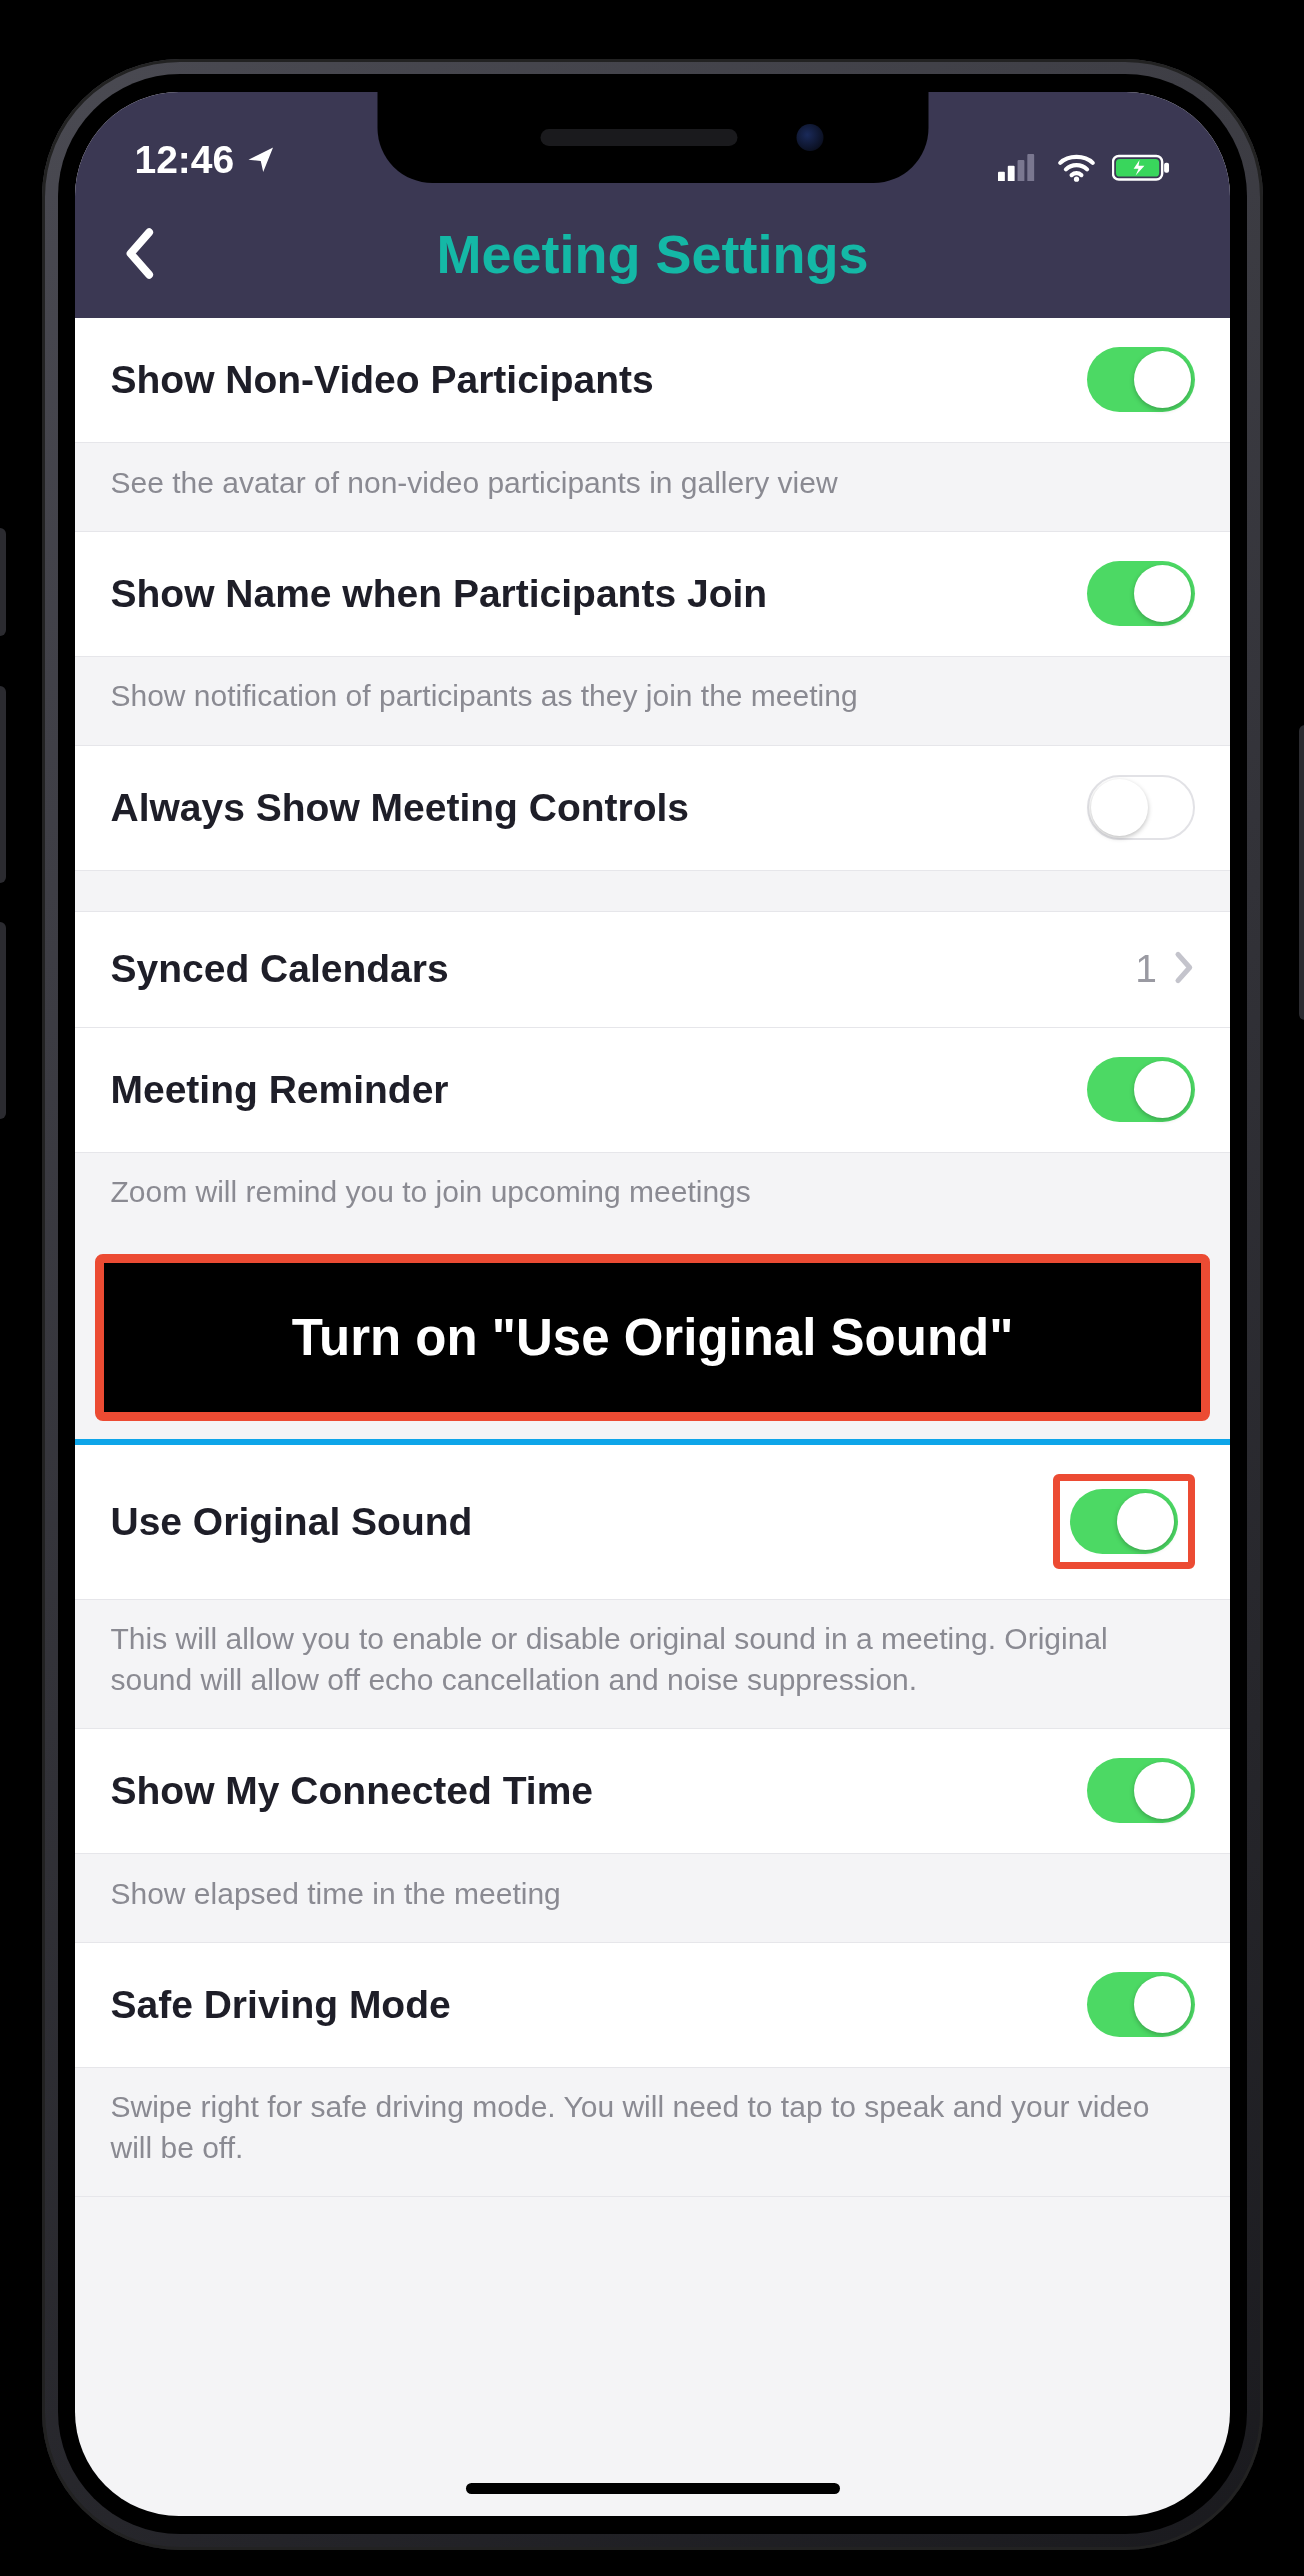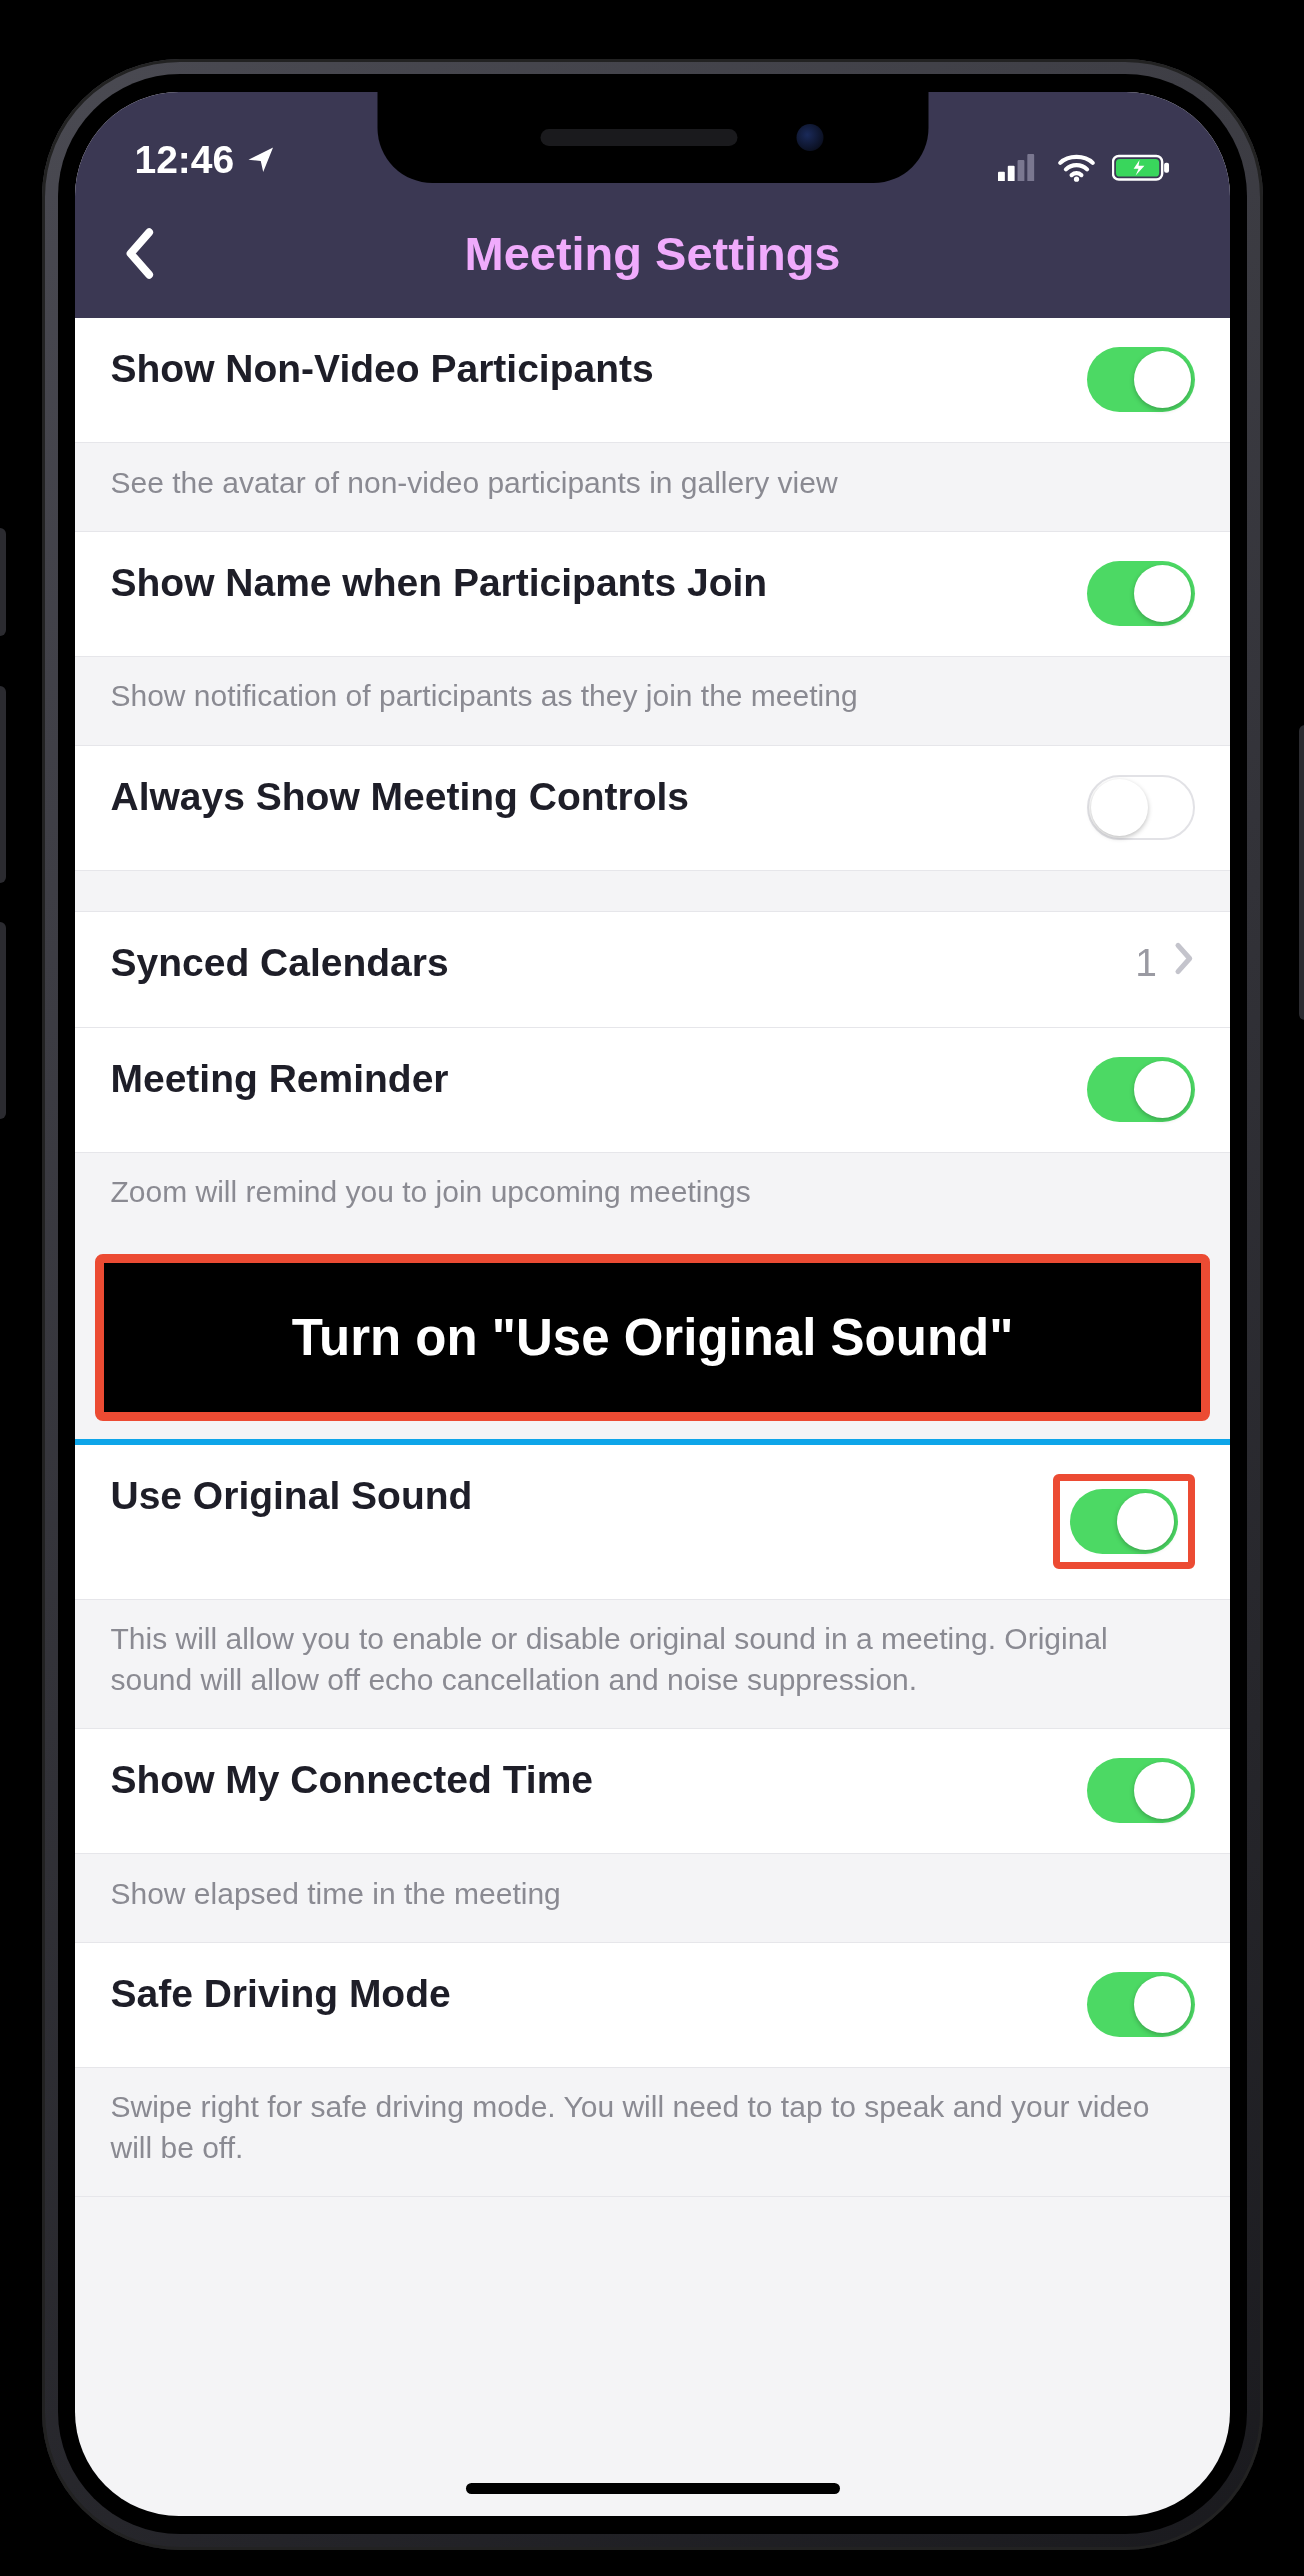--- a/index.html
+++ b/index.html
@@ -114,36 +114,36 @@
     width: 79px;
     height: 79px;
     display: flex;
     align-items: center;
     justify-content: center;
   }
   .nav-title {
     position: absolute;
     left: 0; right: 0;
     text-align: center;
-    font-size: 47px;
+    font-size: 54px;
     font-weight: 700;
-    color: #f0abfc;
+    color: #14b8a6;
     pointer-events: none;
   }
 
   
   .content {
     background: #f4f4f6;
   }
   .row {
     background: #fff;
     border-bottom: 1px solid #e6e6ea;
     padding: 29.5px 35px;
     display: flex;
-    align-items: flex-start;
+    align-items: center;
     justify-content: space-between;
     min-height: 116px;
   }
   .row-label {
     font-size: 39px;
     font-weight: 700;
     color: #1e1e28;
     flex: 1;
     padding-right: 19.7px;
   }

